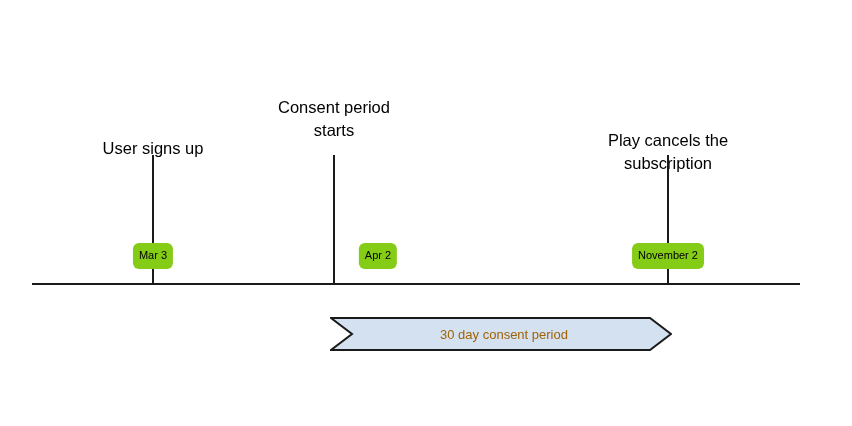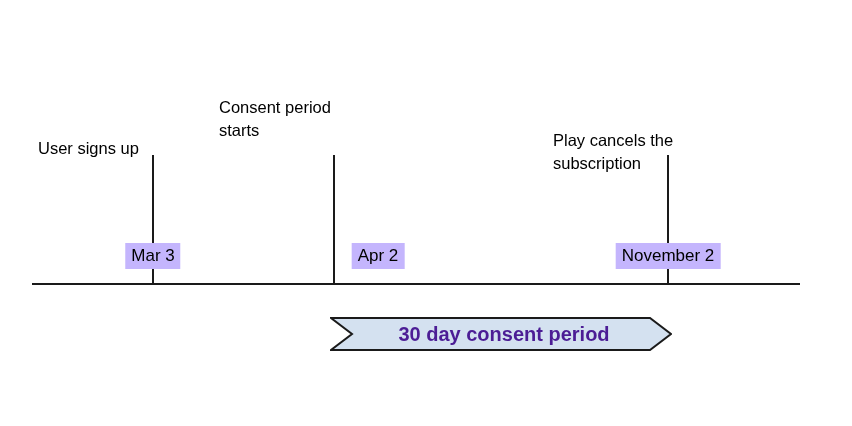--- a/index.html
+++ b/index.html
@@ -37,43 +37,45 @@
     top: 0;
     width: 0;
     height: 0;
   }
 
   .event-label {
     position: absolute;
     transform: translateX(-50%);
     width: 230px;
     left: 0;
+    text-align: center;
     font-size: 16.5px;
     line-height: 23px;
     white-space: pre-line;
     color: #000000;
   }
 
   .event-tick {
     position: absolute;
     width: 2px;
     background: #1a1a1a;
     left: -1px;
   }
 
   .event-date {
     position: absolute;
     transform: translateX(-50%);
     left: 0;
-    background: #c4b5fd;
+    background: #84cc16;
     color: #000000;
-    font-size: 17px;
+    font-size: 11px;
     line-height: 21px;
     padding: 2px 6px 3px 6px;
     white-space: nowrap;
+    border-radius: 6px;
   }
 
   
   .period-banner {
     position: absolute;
     left: 330px;
     top: 317px;
     width: 342px;
     height: 34px;
   }
@@ -81,24 +83,23 @@
     display: block;
     width: 100%;
     height: 100%;
   }
   .period-banner .banner-text {
     position: absolute;
     inset: 0;
     display: flex;
     align-items: center;
     justify-content: center;
-    font-size: 20px;
-    color: #4c1d95;
+    font-size: 13px;
+    color: #a16207;
     padding-left: 6px;
-    font-weight: bold;
   }
 </style>
 </head>
 <body>
 
 <div id="timeline-diagram">
 
   <div class="axis-line"></div>
 
   <div class="event" style="left:153px;">

